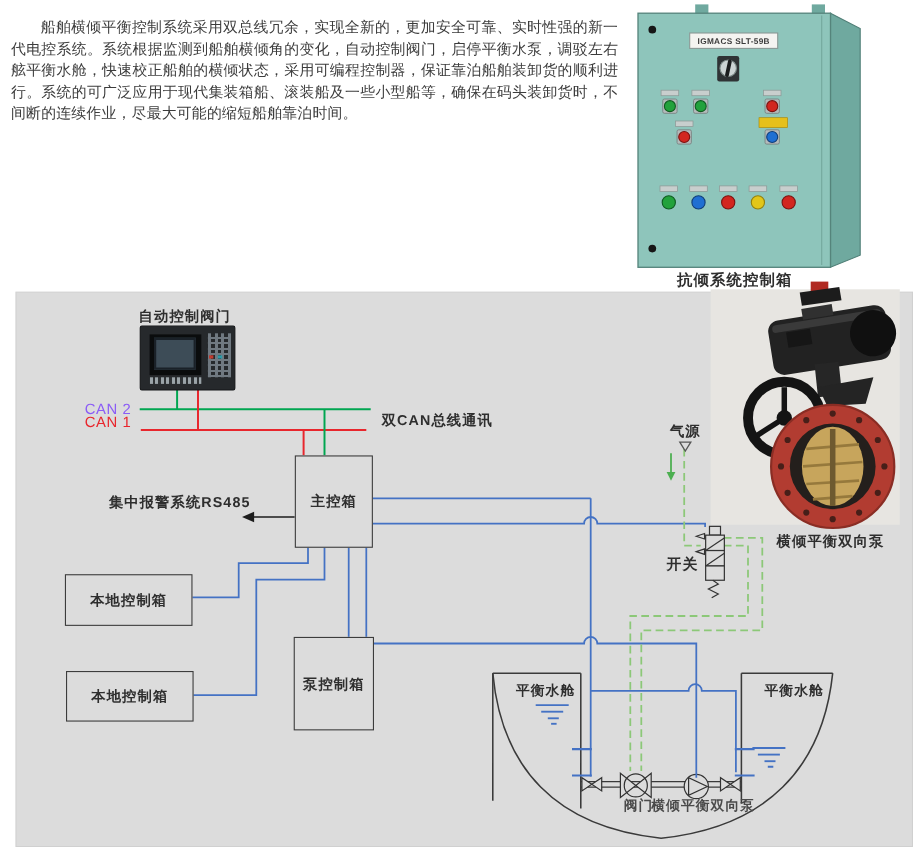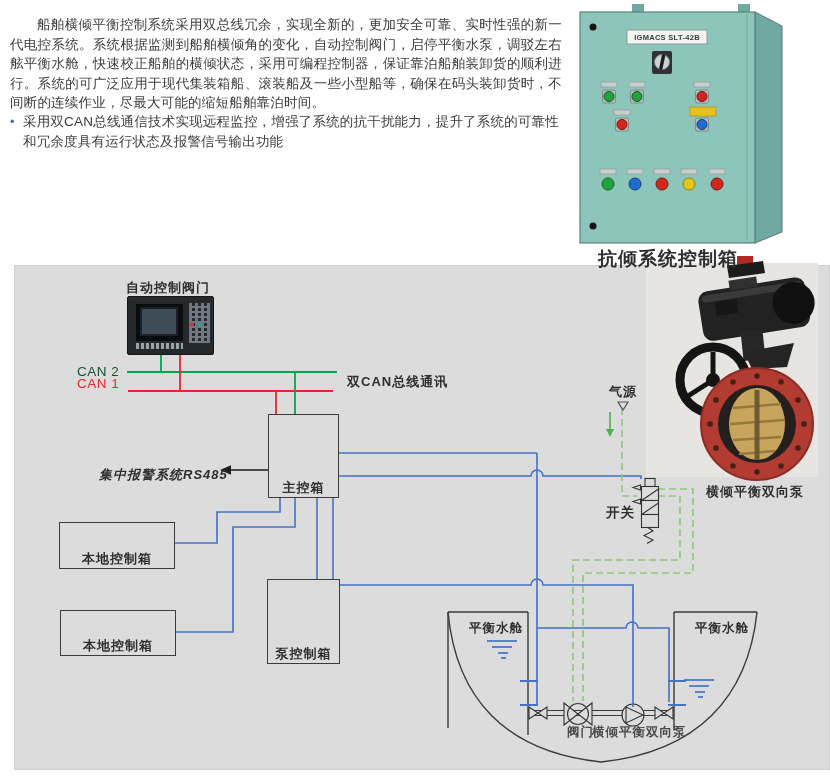--- a/index.html
+++ b/index.html
@@ -24,41 +24,41 @@
     content:"•";position:absolute;left:0;top:0;color:#4472c4;font-size:13px;
   }
   
   .panel{
     left:14px;top:265px;width:816px;height:505px;background:#dcdcdc;
     box-shadow:inset 0 0 0 1px rgba(0,0,0,.05);
   }
   
   .dbox{
     background:#dcdcdc;border:1.4px solid #3c3c3c;
-    display:flex;align-items:flex-end;justify-content:center;
+    display:flex;align-items:center;justify-content:center;
     font-size:13px;font-weight:700;color:#2e2e2e;letter-spacing:1px;
   }
   #main-box{left:268px;top:414px;width:69px;height:82px;}
   #local-box-1{left:59px;top:522px;width:114px;height:45px;}
   #local-box-2{left:60px;top:610px;width:114px;height:44px;}
   #pump-box{left:267px;top:579px;width:71px;height:83px;}
   
   .dlabel{font-size:13px;font-weight:700;color:#2e2e2e;letter-spacing:1px;white-space:nowrap;}
   #lbl-remote{left:126px;top:279px;}
-  #lbl-can2{left:77px;top:364px;color:#14532d;font-weight:400;font-size:13.5px;letter-spacing:.5px;}
+  #lbl-can2{left:77px;top:364px;color:#8b5cf6;font-weight:400;font-size:13.5px;letter-spacing:.5px;}
   #lbl-can1{left:77px;top:376px;color:#e8262d;font-weight:400;font-size:13.5px;letter-spacing:.5px;}
   #lbl-dualcan{left:347px;top:373px;}
-  #lbl-alarm{left:99px;top:466px;font-style:italic;}
+  #lbl-alarm{left:99px;top:448px;}
   #lbl-air{left:609px;top:383px;}
   #lbl-switch{left:606px;top:504px;font-size:13.5px;font-family:Liberation Mono, monospace;}
   #lbl-tank-left{left:469px;top:620px;font-size:12.5px;}
   #lbl-tank-right{left:695px;top:620px;font-size:12.5px;}
   #lbl-pipe-valve{left:567px;top:724px;font-size:12.5px;font-weight:600;color:#4a4a4a;}
   #lbl-pipe-pump{left:592px;top:724px;font-size:12.5px;font-weight:600;color:#4a4a4a;}
-  #caption-cabinet{left:580px;top:246px;width:176px;text-align:center;font-size:19px;}
+  #caption-cabinet{left:580px;top:246px;width:176px;text-align:center;font-size:14px;}
   #caption-valve{left:706px;top:483px;font-size:13px;}
   
   .hmi{left:127px;top:296px;width:85px;height:57px;background:#26292c;border:1px solid #141618;border-radius:2px;}
   .hmi .screen{position:absolute;left:8px;top:7px;width:47px;height:37px;background:#0a0c0d;}
   .hmi .screen-inner{position:absolute;left:4px;top:3px;width:38px;height:29px;background:#3d4c57;box-shadow:inset 0 0 0 2px #1a2128;}
   .hmi .keypad{
     position:absolute;left:61px;top:6px;width:21px;height:40px;
     background-image:
       repeating-linear-gradient(0deg,#7d8890 0 2px,transparent 2px 5px),
       repeating-linear-gradient(90deg,#7d8890 0 3px,transparent 3px 6px);
@@ -69,21 +69,20 @@
   .hmi .keystrip{
     position:absolute;left:8px;top:46px;width:47px;height:6px;
     background:repeating-linear-gradient(90deg,#9aa3a8 0 3px,#2e3235 3px 5px);
   }
 </style>
 </head>
 <body>
 
 <div class="abs intro-paragraph">船舶横倾平衡控制系统采用双总线冗余，实现全新的，更加安全可靠、实时性强的新一代电控系统。系统根据监测到船舶横倾角的变化，自动控制阀门，启停平衡水泵，调驳左右舷平衡水舱，快速校正船舶的横倾状态，采用可编程控制器，保证靠泊船舶装卸货的顺利进行。系统的可广泛应用于现代集装箱船、滚装船及一些小型船等，确保在码头装卸货时，不间断的连续作业，尽最大可能的缩短船舶靠泊时间。</div>
 <ul class="abs bullet-list">
-  <li>采用双CAN总线通信技术实现远程监控，增强了系统的抗干扰能力，提升了系统的可靠性和冗余度具有运行状态及报警信号输出功能</li>
 </ul>
 
 <div class="abs panel"></div>
 
 <svg class="abs" style="left:0;top:0;" width="830" height="782" viewBox="0 0 830 782">
 
   <g>
     <rect x="632" y="4" width="12" height="9" fill="#6fa99f"></rect>
     <rect x="738" y="4" width="12" height="9" fill="#6fa99f"></rect>
     <polygon points="755,12 782,26 782,232 755,243" fill="#6fa99f" stroke="#4f7e76" stroke-width="1"></polygon>
@@ -265,21 +264,21 @@
     <polygon points="633,501.5 640.5,499 640.5,504"></polygon>
     <polyline points="648,527.5 653,531 644,535.5 653,540 647,543.5" fill="none"></polyline>
   </g>
 
   <g>
     <line x1="230" y1="470" x2="268" y2="470" stroke="#1d1d1d" stroke-width="1.5"></line>
     <polygon points="220,470 231,465.2 231,474.8" fill="#1d1d1d"></polygon>
   </g>
 </svg>
 
-<div class="abs" style="left:627px;top:30px;width:80px;height:14px;display:flex;align-items:center;justify-content:center;font-size:7.5px;font-weight:700;color:#3b3b3b;letter-spacing:.3px;">IGMACS SLT-42B</div>
+<div class="abs" style="left:627px;top:30px;width:80px;height:14px;display:flex;align-items:center;justify-content:center;font-size:7.5px;font-weight:700;color:#3b3b3b;letter-spacing:.3px;">IGMACS SLT-59B</div>
 
 <div class="abs hmi">
   <div class="screen">
       <div class="screen-inner"></div>
     </div>
   <div class="keypad"></div>
   <div class="key-red"></div>
   <div class="key-cyan"></div>
   <div class="keystrip"></div>
 </div>

